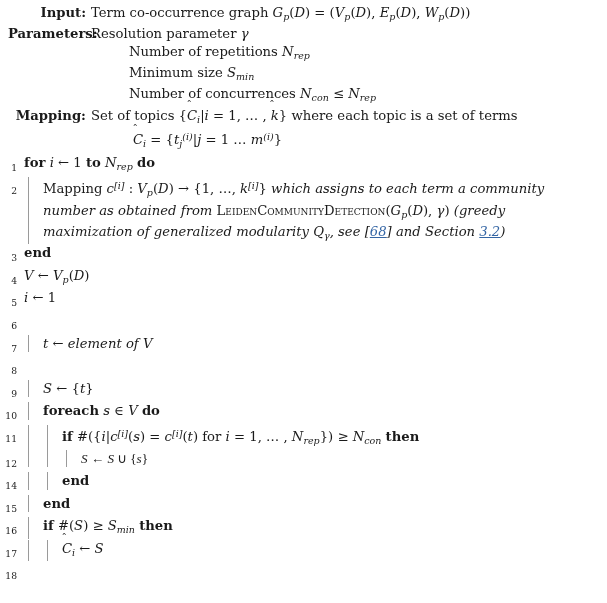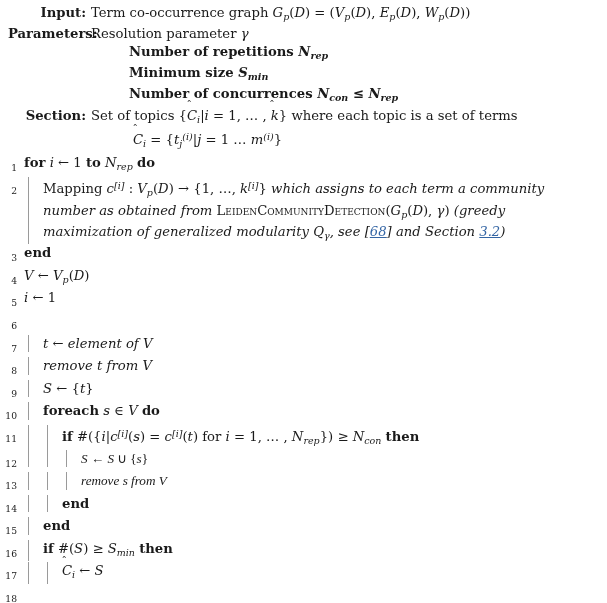--- a/index.html
+++ b/index.html
@@ -38,21 +38,21 @@
     font-weight: bold;
     text-align: right;
     flex: 0 0 auto;
     padding-right: 5px;
   }
   .hlabel.w-input    { width: 78px; }
   .hlabel.w-params   { width: 78px; }
   .hlabel.w-output   { width: 78px; }
   .hlabel.blank      { width: 78px; }
   .hbody { flex: 1 1 auto; }
-  .hbody.indent-cont { padding-left: 38px; font-weight: bold; }
+  .hbody.indent-cont { padding-left: 38px; }
   .hbody.indent-form { padding-left: 42px; }
 
   
   .lines {
     position: relative;
     margin-top: 2px;
     font-size: 13.2px;
     line-height: 17.6px;
   }
   .line {
@@ -152,21 +152,21 @@
     <div class="hrow">
       <span class="hlabel blank"></span>
       <span class="hbody indent-cont">Minimum size <span class="mvar">S</span><span class="sub">min</span></span>
     </div>
     <div class="hrow">
       <span class="hlabel blank"></span>
       <span class="hbody indent-cont">Number of concurrences <span class="mvar">N</span><span class="sub">con</span> <span class="op">≤</span> <span class="mvar">N</span><span class="sub">rep</span></span>
     </div>
 
     <div class="hrow">
-      <span class="hlabel w-output">Section:</span>
+      <span class="hlabel w-output">Mapping:</span>
       <span class="hbody">Set of topics <span class="op">{</span><span class="hat"><span class="hatmark">̂</span><span class="mvar">C</span></span><span class="sub">i</span><span class="op">|</span><span class="mvar">i</span> <span class="op">=</span> <span class="op">1</span><span class="op">,</span> <span class="op">…</span> <span class="op">,</span> <span class="hat"><span class="hatmark">̂</span><span class="mvar">k</span></span><span class="op">}</span> where each topic is a set of terms</span>
     </div>
     <div class="hrow">
       <span class="hlabel blank"></span>
       <span class="hbody indent-form"><span class="hat"><span class="hatmark">̂</span><span class="mvar">C</span></span><span class="sub">i</span> <span class="op">=</span> <span class="op">{</span><span class="mvar">t</span><span class="sub">j</span><span class="sup">(i)</span><span class="op">|</span><span class="mvar">j</span> <span class="op">=</span> <span class="op">1</span> <span class="op">…</span> <span class="mvar">m</span><span class="sup">(i)</span><span class="op">}</span></span>
     </div>
 
   </div>
 
   <div class="lines">
@@ -208,24 +208,20 @@
     <div class="line">
       <span class="lnum">7</span>
       <span class="content lvl1">
         <span class="guide g1"></span>
         <span class="txt"><span class="mvar">t</span> <span class="op">←</span> <span class="it">element of</span> <span class="mvar">V</span></span>
       </span>
     </div>
 
     <div class="line">
       <span class="lnum">8</span>
-      <span class="content lvl1">
-        <span class="guide g1"></span>
-        <span class="txt"><span class="it">remove</span> <span class="mvar">t</span> <span class="it">from</span> <span class="mvar">V</span></span>
-      </span>
     </div>
 
     <div class="line">
       <span class="lnum">9</span>
       <span class="content lvl1">
         <span class="guide g1"></span>
         <span class="txt"><span class="mvar">S</span> <span class="op">←</span> <span class="op">{</span><span class="mvar">t</span><span class="op">}</span></span>
       </span>
     </div>
 
@@ -249,29 +245,20 @@
     <div class="line">
       <span class="lnum">12</span>
       <span class="content lvl3">
         <span class="guide g1"></span>
         <span class="guide g2"></span>
         <span class="guide g3"></span>
         <span class="txt"><span class="mvar">S</span> <span class="op">←</span> <span class="mvar">S</span> <span class="op">∪</span> <span class="op">{</span><span class="mvar">s</span><span class="op">}</span></span>
       </span>
     </div>
 
-    <div class="line">
-      <span class="lnum">13</span>
-      <span class="content lvl3">
-        <span class="guide g1"></span>
-        <span class="guide g2"></span>
-        <span class="guide g3"></span>
-        <span class="txt"><span class="it">remove</span> <span class="mvar">s</span> <span class="it">from</span> <span class="mvar">V</span></span>
-      </span>
-    </div>
 
     <div class="line">
       <span class="lnum">14</span>
       <span class="content lvl2">
         <span class="guide g1"></span>
         <span class="guide g2"></span>
         <span class="txt"><span class="bf">end</span></span>
       </span>
     </div>
 

